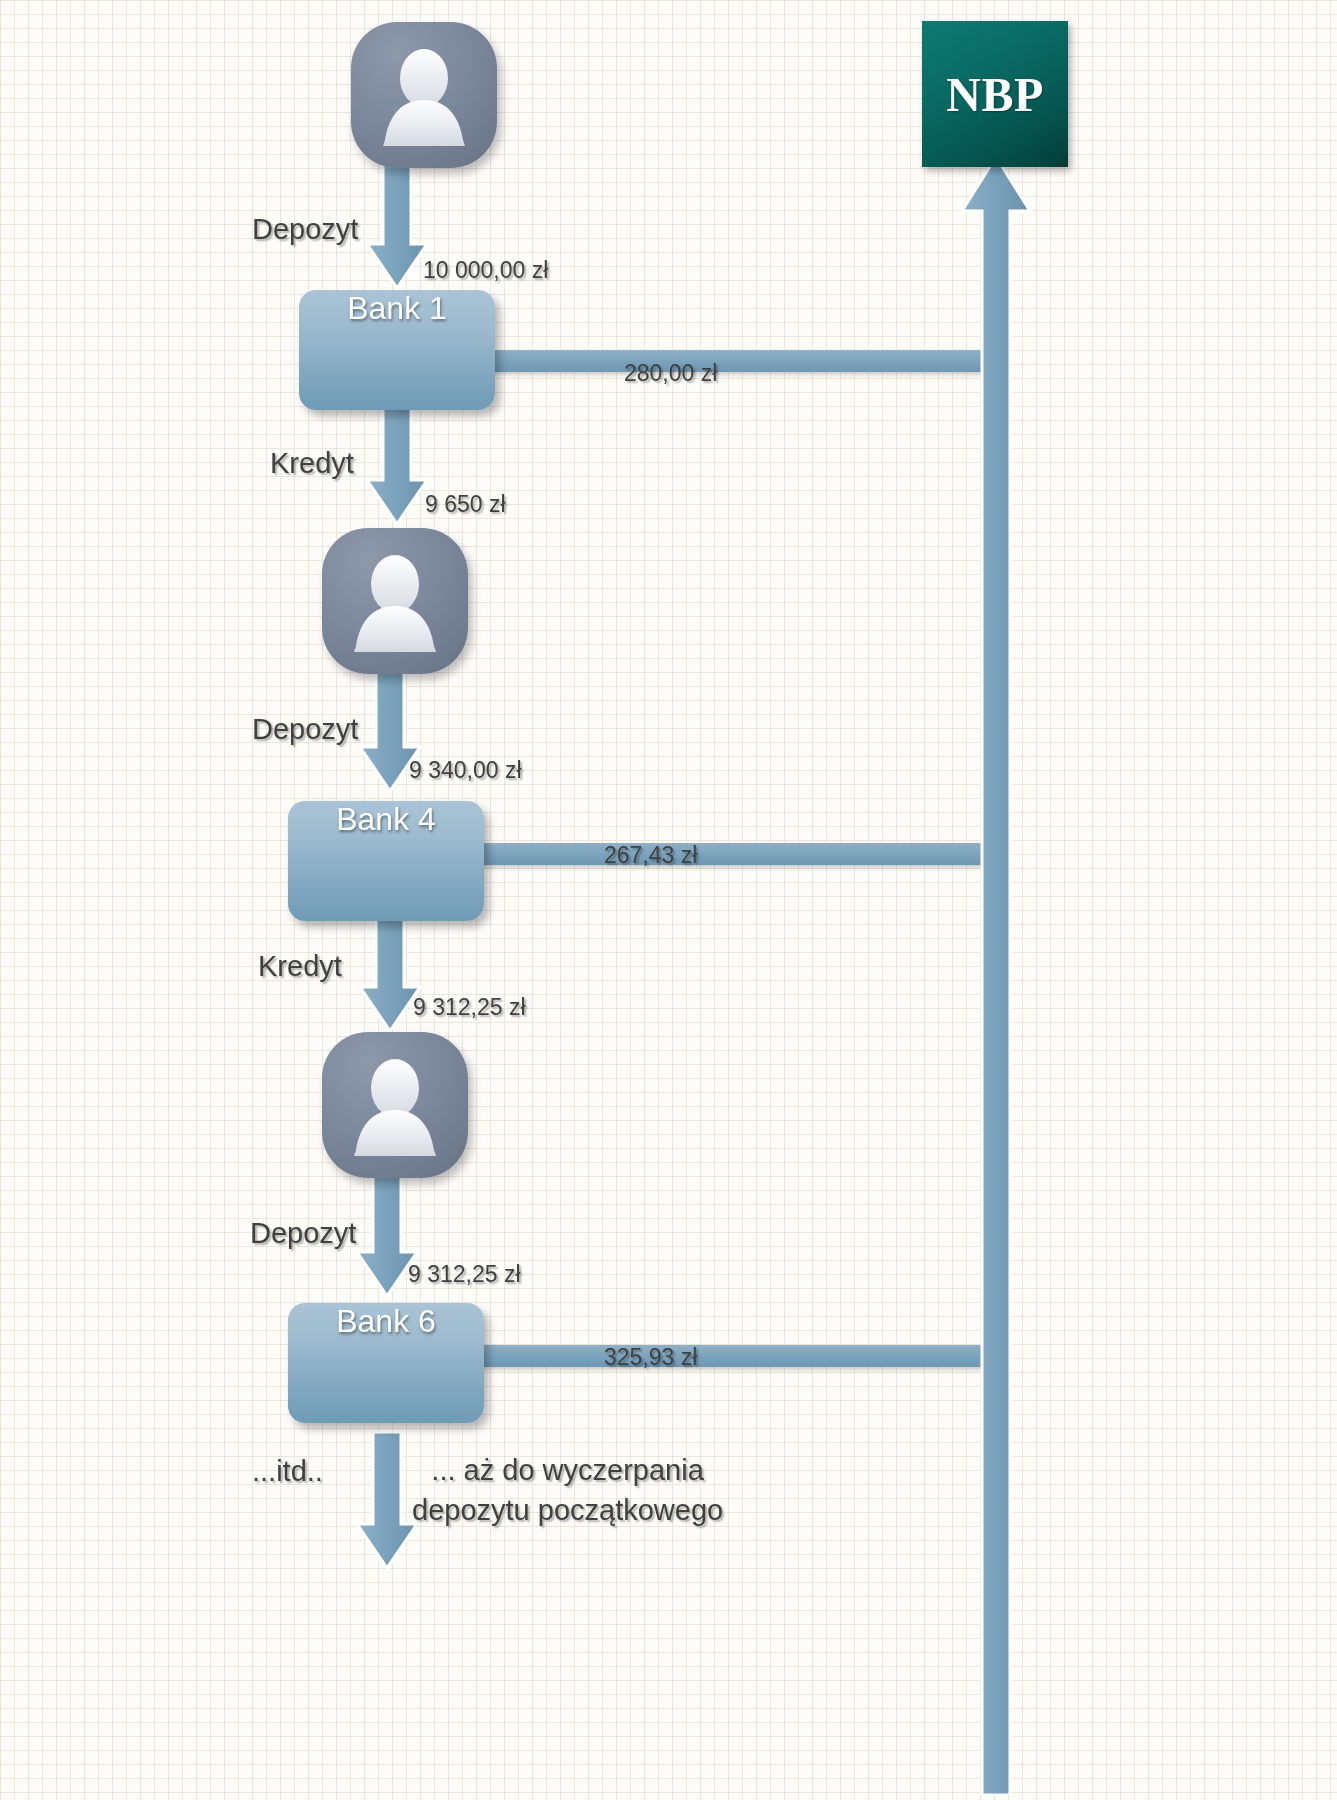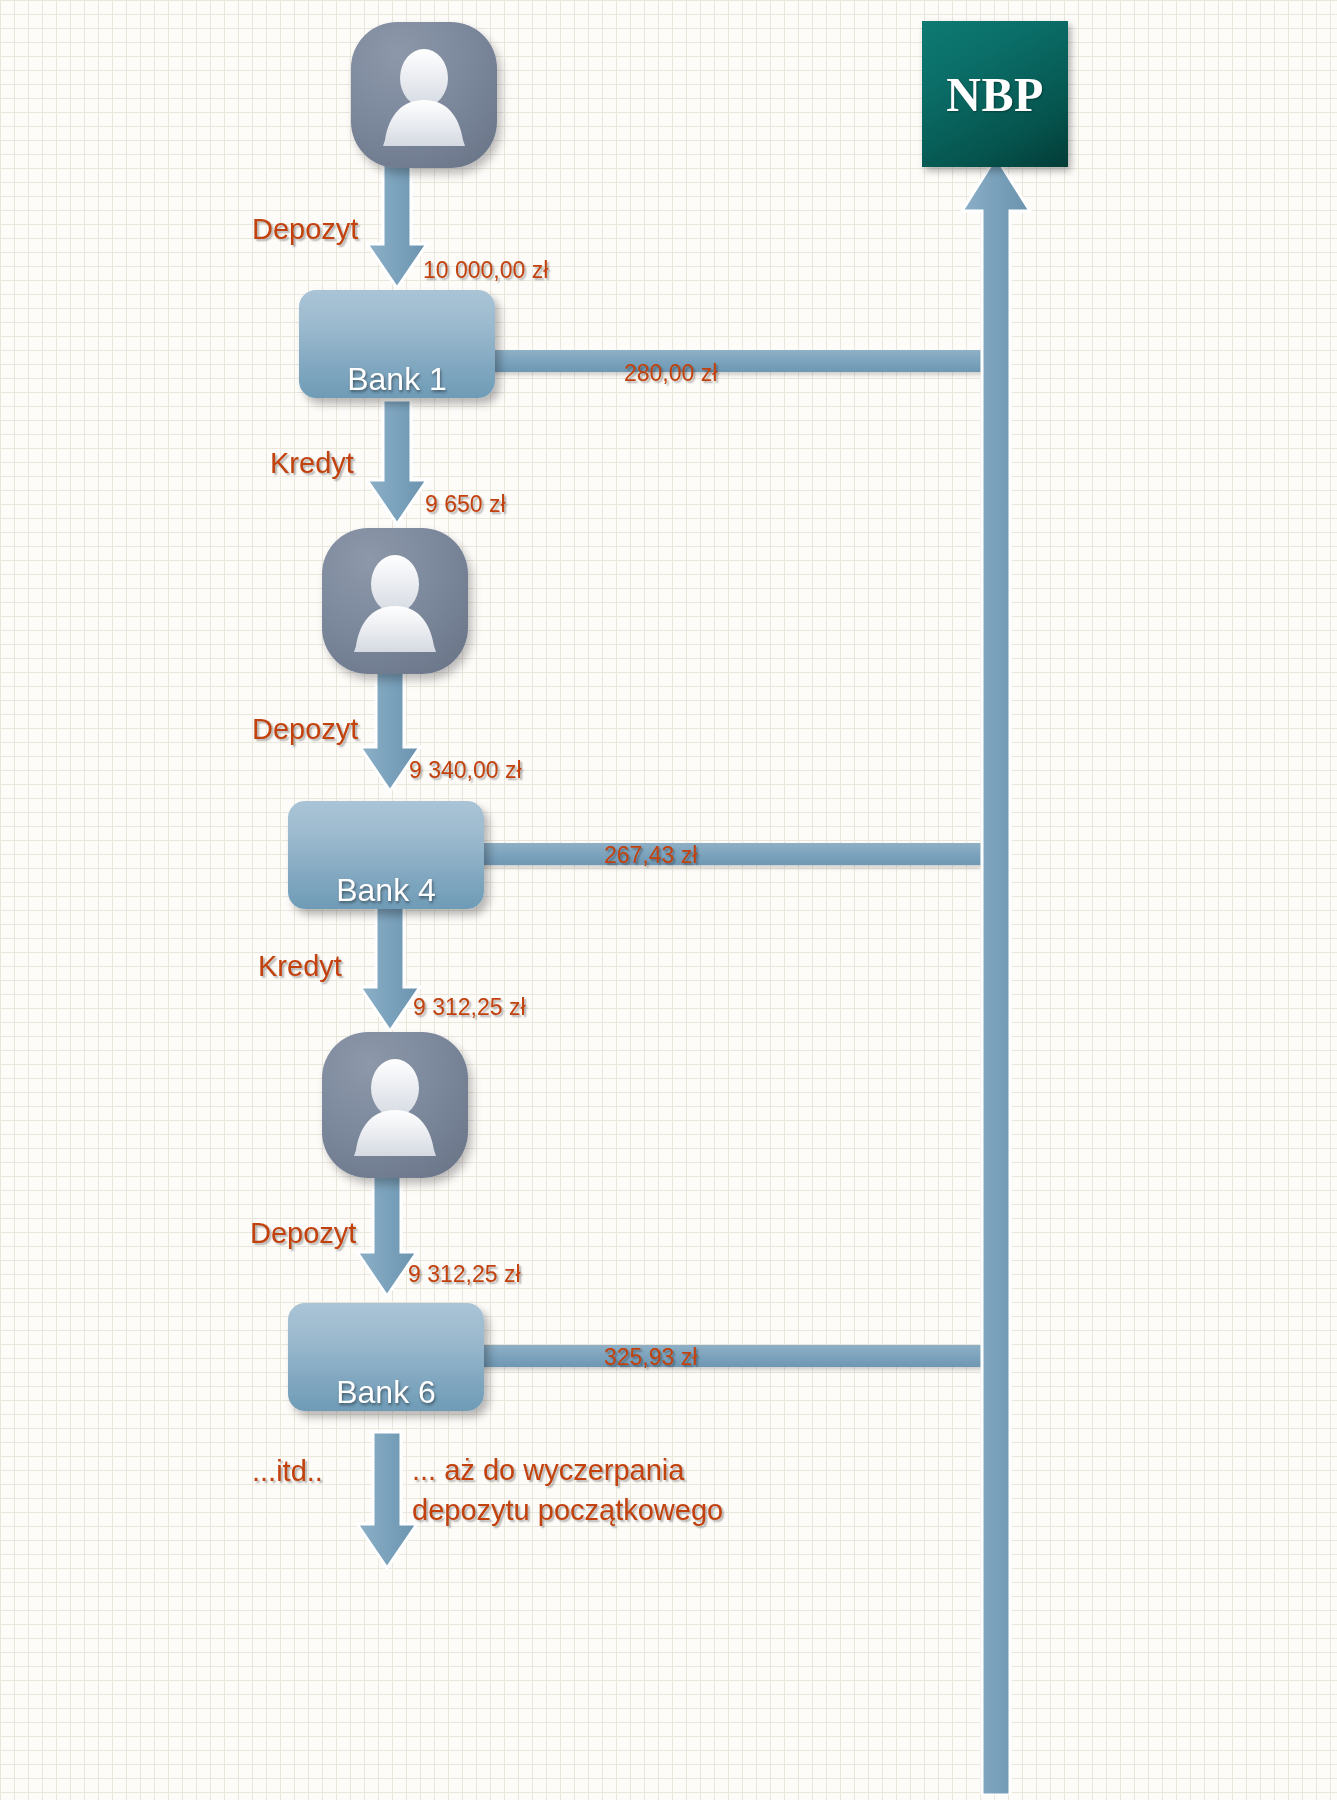--- a/index.html
+++ b/index.html
@@ -58,26 +58,26 @@
     background: radial-gradient(120% 120% at 32% 22%, #8d98aa 0%, #7b879b 42%, #6b7689 78%, #5f6a7d 100%);
     box-shadow: 4px 6px 10px rgba(0,0,0,0.26);
     z-index: 4;
   }
   .person svg { position: absolute; left: 0; top: 0; width: 146px; height: 146px; }
 
   
   .bank-box {
     position: absolute;
     width: 196px;
-    height: 108px;
+    height: 120px;
     border-radius: 17px;
     background: linear-gradient(to bottom, #aac4d6 0%, #9cbace 32%, #80a7c0 72%, #6f9bb6 100%);
     box-shadow: 5px 6px 9px rgba(0,0,0,0.28);
     display: flex;
-    align-items: flex-end;
+    align-items: flex-start;
     justify-content: center;
     z-index: 5;
   }
   .bank-label {
     color: #ffffff;
     font-size: 32px;
     font-weight: normal;
     text-shadow: 1px 2px 3px rgba(0,0,0,0.45);
   }
 
@@ -94,28 +94,28 @@
     z-index: 2;
   }
 
   
   .up-arrow { position: absolute; left: 960px; top: 155px; z-index: 3; }
   .up-arrow svg { display: block; }
 
   
   .lbl {
     position: absolute;
-    color: #c2410c;
+    color: #404040;
     font-size: 29px;
     white-space: nowrap;
     text-shadow: 2px 2px 2px rgba(0,0,0,0.30);
     z-index: 7;
   }
   .lbl.amount { font-size: 23px; margin-top: 44px; }
-  .lbl.note { line-height: 1.38; white-space: pre-line; }
+  .lbl.note { line-height: 1.38; white-space: pre-line; text-align: center; }
 </style>
 </head>
 <body>
 
 <div id="canvas"></div>
 
 <div class="nbp-box">
   <span class="nbp-label">NBP</span>
 </div>
 

